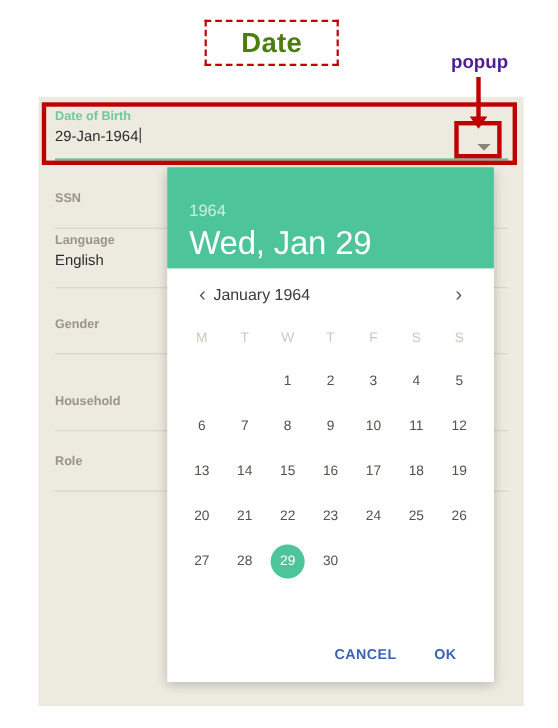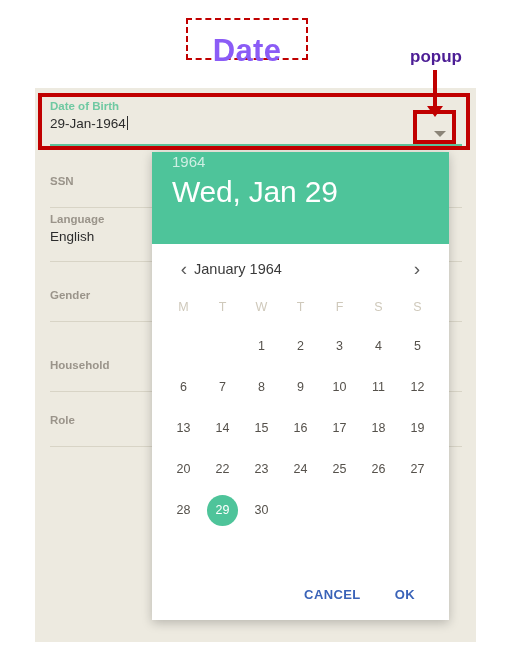--- a/index.html
+++ b/index.html
@@ -27,25 +27,24 @@
   }
   .anno-date-text {
     position: absolute;
     left: 186px;
     top: 18px;
     width: 122px;
     height: 42px;
     display: flex;
     align-items: center;
     justify-content: center;
-    color: #8b5cf6;
-    font-size: 31px;
+    color: #4d7c0f;
+    font-size: 25px;
     font-weight: bold;
     letter-spacing: 0.3px;
-    margin-top: 12px;
   }
   .anno-popup-text {
     position: absolute;
     left: 410px;
     top: 47px;
     color: #4c1d95;
     font-size: 17px;
     font-weight: bold;
   }
   .anno-popup-arrow-line {
@@ -165,21 +164,21 @@
     top: 152px;
     width: 297px;
     height: 468px;
     background: #ffffff;
     box-shadow: 0 3px 10px rgba(0,0,0,0.22);
     z-index: 20;
   }
   .dialog-header {
     height: 92px;
     background: #4ec49a;
-    padding: 0 20px 0 20px;
+    padding: 30px 20px 0 20px;
     box-sizing: border-box;
   }
   .dialog-year {
     font-size: 15px;
     color: rgba(255,255,255,0.72);
     line-height: 20px;
     font-weight: normal;
   }
   .dialog-date {
     font-size: 30px;
@@ -355,20 +354,21 @@
       <div class="day"><span>11</span></div>
       <div class="day"><span>12</span></div>
       <div class="day"><span>13</span></div>
       <div class="day"><span>14</span></div>
       <div class="day"><span>15</span></div>
       <div class="day"><span>16</span></div>
       <div class="day"><span>17</span></div>
       <div class="day"><span>18</span></div>
       <div class="day"><span>19</span></div>
       <div class="day"><span>20</span></div>
+      <div class="day"><span>21</span></div>
       <div class="day"><span>22</span></div>
       <div class="day"><span>23</span></div>
       <div class="day"><span>24</span></div>
       <div class="day"><span>25</span></div>
       <div class="day"><span>26</span></div>
       <div class="day"><span>27</span></div>
       <div class="day"><span>28</span></div>
       <div class="day selected"><span>29</span></div>
       <div class="day"><span>30</span></div>
     </div>

